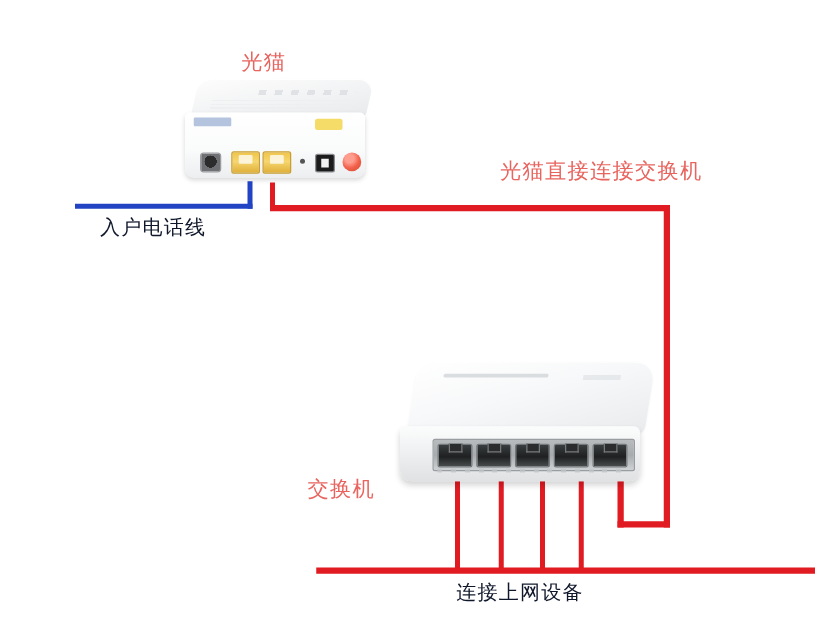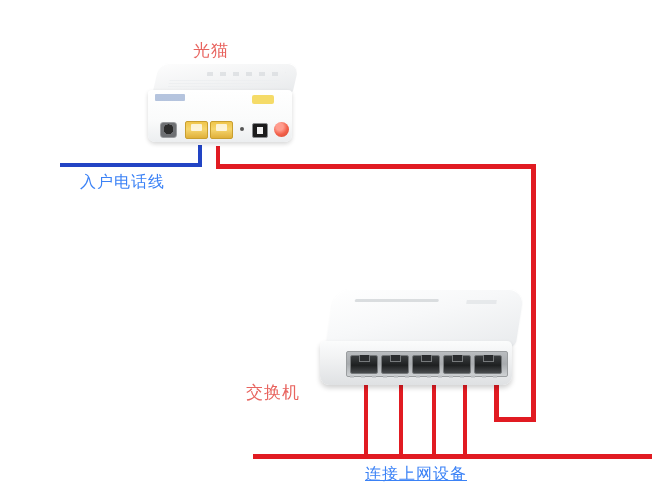--- a/index.html
+++ b/index.html
@@ -18,27 +18,27 @@
 
   
   .label {
     position: absolute;
     white-space: nowrap;
     font-size: 17px;
     letter-spacing: 1px;
     line-height: 1;
   }
   .label.red   { color: #e8645f; }
-  .label.dark  { color: #3b82f6; font-size: 16px; }
+  .label.dark  { color: #0f172a; font-size: 16px; }
 
   #label-modem        { left: 193px; top: 42px; }
   #label-modem-switch { left: 400px; top: 129px; }
   #label-phone-line   { left: 80px;  top: 174px; }
   #label-switch       { left: 246px; top: 384px; }
-  #label-devices      { left: 365px; top: 466px; text-decoration: underline; }
+  #label-devices      { left: 365px; top: 466px; }
 
   
   .cable {
     position: absolute;
     background: #e11b22;
   }
   .cable.blue { background: #2244c4; }
 
   
   #cable-blue-h { left: 60px;  top: 163px; width: 142px; height: 4px; }
@@ -297,20 +297,21 @@
       <div class="sport" id="sport-2"></div>
       <div class="sport" id="sport-3"></div>
       <div class="sport" id="sport-4"></div>
       <div class="sport" id="sport-5"></div>
     </div>
     <div id="switch-led-row"></div>
   </div>
 
   <div class="label red" id="label-modem">光猫</div>
 
+  <div class="label red" id="label-modem-switch">光猫直接连接交换机</div>
 
   <div class="label dark" id="label-phone-line">入户电话线</div>
 
   <div class="label red" id="label-switch">交换机</div>
 
   <div class="label dark" id="label-devices">连接上网设备</div>
 
 </div>
 
 </body></html>

